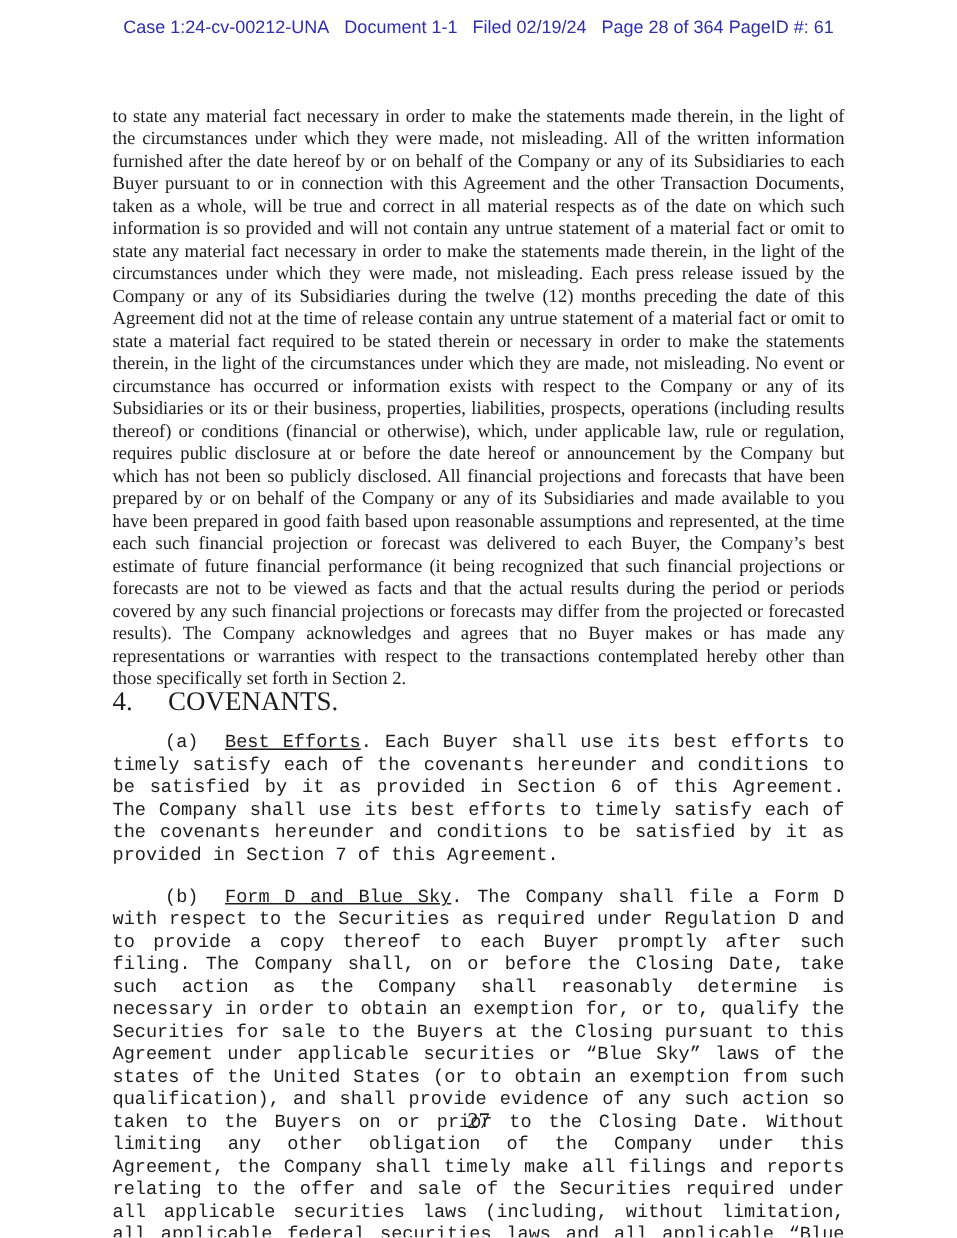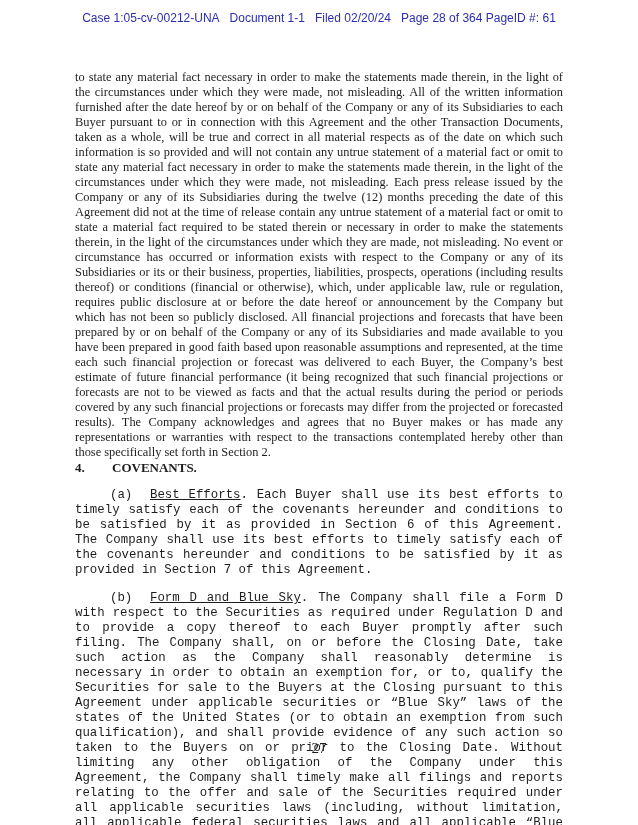--- a/index.html
+++ b/index.html
@@ -40,22 +40,22 @@
   }
   .content p {
     margin: 0;
   }
   .content p.spaced {
     margin-top: 13px;
     font-family: Liberation Mono, monospace;
   }
   .sec-heading {
     margin-top: 13px;
-    font-weight: bold;
-    font-size: 13px;
+    font-weight: normal;
+    font-size: 18px;
   }
   .sec-num {
     display: inline-block;
     width: 37px;
   }
   .ab-para {
     text-indent: 35px;
   }
   .para-label {
     display: inline-block;
@@ -72,21 +72,21 @@
     width: 100%;
     text-align: center;
     font-size: 15px;
   }
 </style>
 </head>
 <body>
 
 <div class="page" style="color: rgb(29, 29, 29);">
 
-  <div class="case-header" style="color: rgb(46, 46, 176);"><span class="seg">Case 1:05-cv-00212-UNA</span><span class="seg">Document 1-1</span><span class="seg">Filed 02/20/24</span><span class="seg">Page 28 of 364 PageID #: 61</span></div>
+  <div class="case-header" style="color: rgb(46, 46, 176);"><span class="seg">Case 1:24-cv-00212-UNA</span><span class="seg">Document 1-1</span><span class="seg">Filed 02/19/24</span><span class="seg">Page 28 of 364 PageID #: 61</span></div>
 
   <div class="content">
 
     <p>to state any material fact necessary in order to make the statements made therein, in the light of the circumstances under which they were made, not misleading. All of the written information furnished after the date hereof by or on behalf of the Company or any of its Subsidiaries to each Buyer pursuant to or in connection with this Agreement and the other Transaction Documents, taken as a whole, will be true and correct in all material respects as of the date on which such information is so provided and will not contain any untrue statement of a material fact or omit to state any material fact necessary in order to make the statements made therein, in the light of the circumstances under which they were made, not misleading. Each press release issued by the Company or any of its Subsidiaries during the twelve (12) months preceding the date of this Agreement did not at the time of release contain any untrue statement of a material fact or omit to state a material fact required to be stated therein or necessary in order to make the statements therein, in the light of the circumstances under which they are made, not misleading. No event or circumstance has occurred or information exists with respect to the Company or any of its Subsidiaries or its or their business, properties, liabilities, prospects, operations (including results thereof) or conditions (financial or otherwise), which, under applicable law, rule or regulation, requires public disclosure at or before the date hereof or announcement by the Company but which has not been so publicly disclosed. All financial projections and forecasts that have been prepared by or on behalf of the Company or any of its Subsidiaries and made available to you have been prepared in good faith based upon reasonable assumptions and represented, at the time each such financial projection or forecast was delivered to each Buyer, the Company’s best estimate of future financial performance (it being recognized that such financial projections or forecasts are not to be viewed as facts and that the actual results during the period or periods covered by any such financial projections or forecasts may differ from the projected or forecasted results). The Company acknowledges and agrees that no Buyer makes or has made any representations or warranties with respect to the transactions contemplated hereby other than those specifically set forth in Section 2.</p>
 
     <p class="sec-heading"><span class="sec-num">4.</span><span>COVENANTS.</span></p>
 
     <p class="spaced ab-para"><span class="para-label">(a)</span><span class="u">Best Efforts</span><span>. Each Buyer shall use its best efforts to timely satisfy each of the covenants hereunder and conditions to be satisfied by it as provided in Section 6 of this Agreement. The Company shall use its best efforts to timely satisfy each of the covenants hereunder and conditions to be satisfied by it as provided in Section 7 of this Agreement.</span></p>
 
     <p class="spaced ab-para"><span class="para-label">(b)</span><span class="u">Form D and Blue Sky</span><span>. The Company shall file a Form D with respect to the Securities as required under Regulation D and to provide a copy thereof to each Buyer promptly after such filing. The Company shall, on or before the Closing Date, take such action as the Company shall reasonably determine is necessary in order to obtain an exemption for, or to, qualify the Securities for sale to the Buyers at the Closing pursuant to this Agreement under applicable securities or “Blue Sky” laws of the states of the United States (or to obtain an exemption from such qualification), and shall provide evidence of any such action so taken to the Buyers on or prior to the Closing Date. Without limiting any other obligation of the Company under this Agreement, the Company shall timely make all filings and reports relating to the offer and sale of the Securities required under all applicable securities laws (including, without limitation, all applicable federal securities laws and all applicable “Blue Sky” laws), and the Company shall</span></p>

